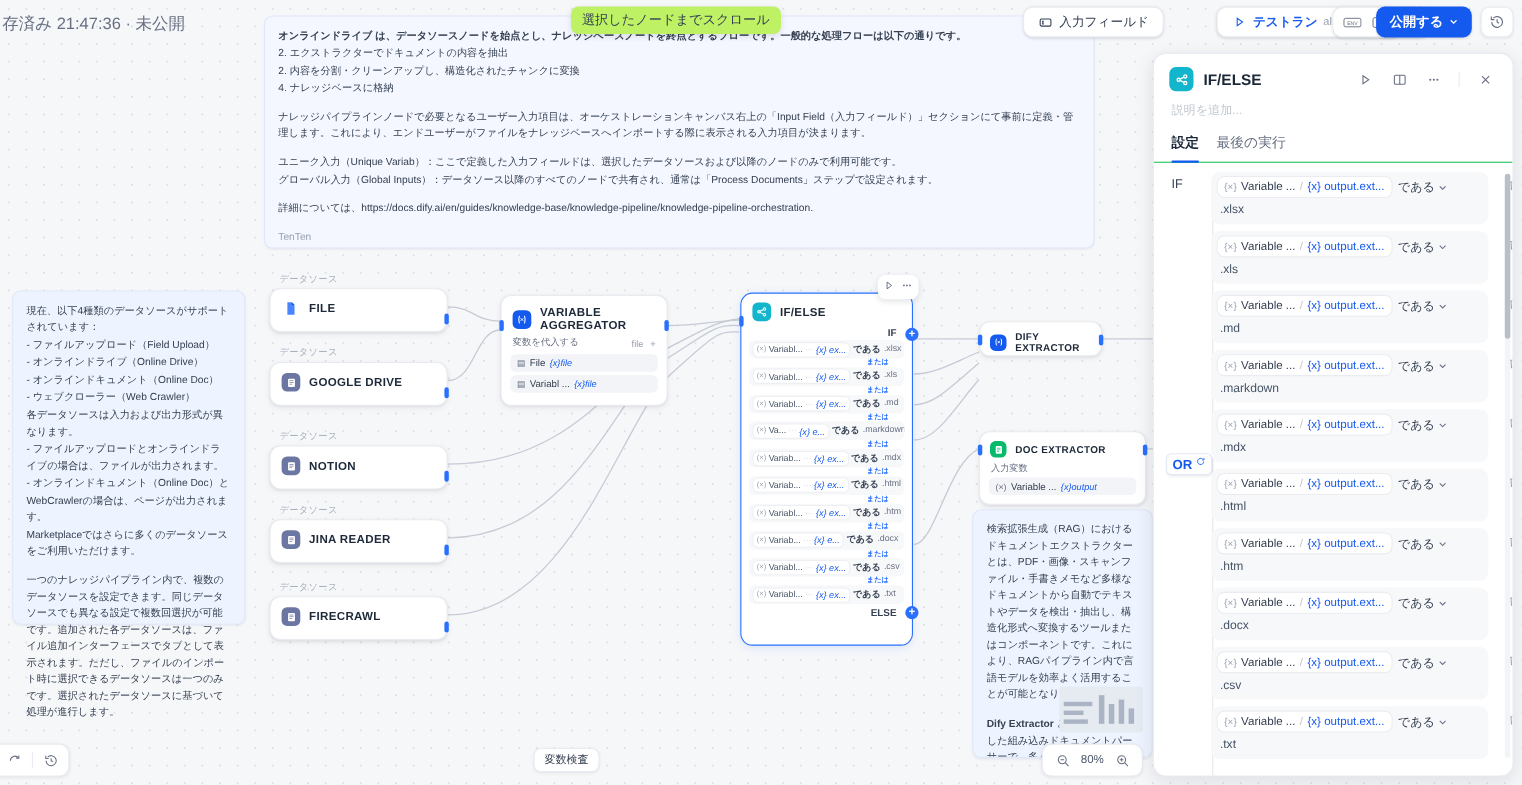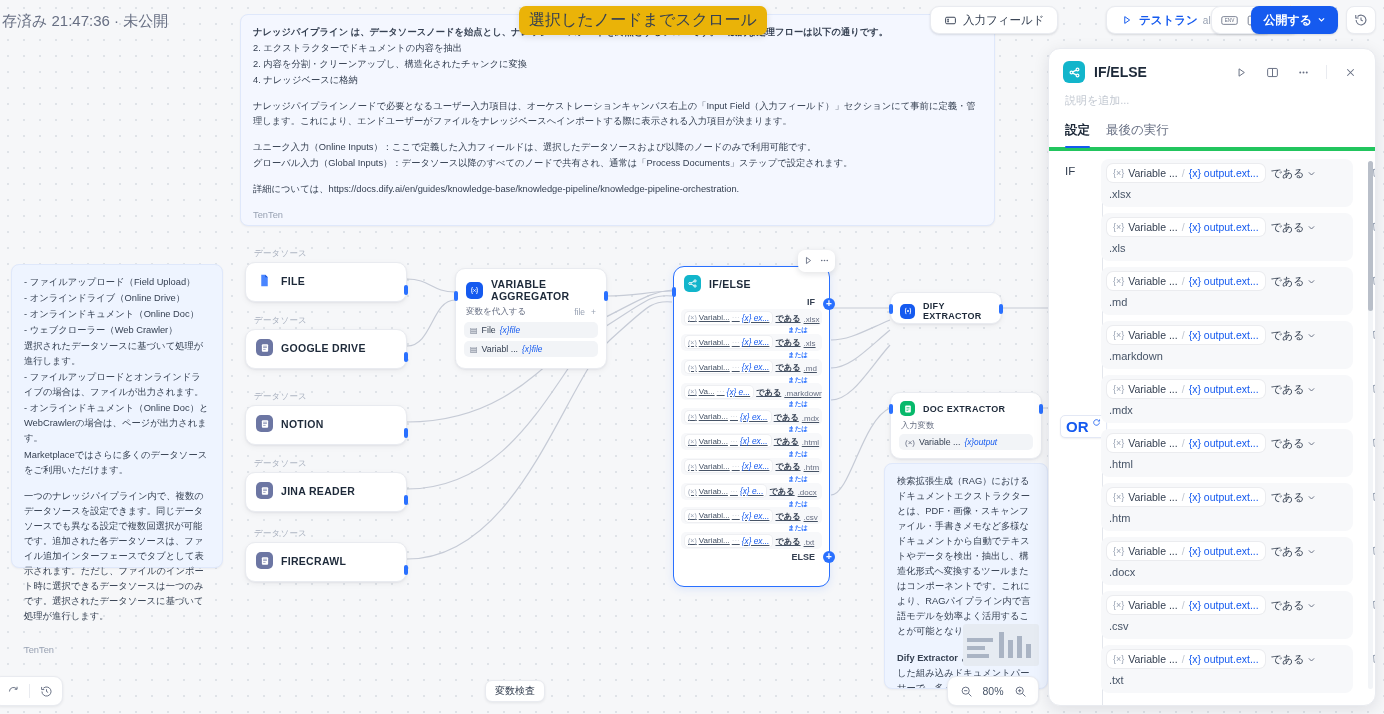--- a/index.html
+++ b/index.html
@@ -74,22 +74,22 @@
     background: #fff; border: 1px solid #e9ebf0; border-radius: 8px;
     display: flex; align-items: center; justify-content: center;
     color: #676f83; cursor: pointer;
     box-shadow: 0 1px 2px rgba(16,24,40,.06);
     pointer-events: auto;
   }
 
   
   #scroll-tooltip {
     position: absolute; left: 519px; top: 6px; z-index: 45;
-    background: #eab308; border-radius: 7px;
-    padding: 4px 10px; font-size: 16px; color: #354052;
+    background: #bef264; border-radius: 7px;
+    padding: 4px 10px; font-size: 12px; color: #354052;
     box-shadow: 0 2px 6px rgba(16,24,40,.12);
     white-space: nowrap;
   }
 
   
   .note {
     position: absolute;
     background: #eef4ff;
     border: 1px solid #dfe8fb;
     border-radius: 8px;
@@ -171,23 +171,23 @@
     box-shadow: 0 2px 8px rgba(41,112,255,.13);
   }
   .branch-label {
     display: flex; align-items: center; justify-content: flex-end;
     font-size: 9px; color: #354052; font-weight: 600;
     padding: 1px 14px 2px 0; position: relative;
   }
   .cond-list { padding: 0 7px 2px; }
   .cond-row {
     background: #f7f8fa; border-radius: 5px;
-    display: flex; align-items: flex-end; gap: 3px;
+    display: flex; align-items: flex-start; gap: 3px;
     padding: 2.5px 4px; font-size: 8px; color: #475467;
-    white-space: nowrap; overflow: hidden; text-decoration: underline;
+    white-space: nowrap; overflow: hidden;
   }
   .cond-row .pill {
     background: #fff; border-radius: 4px; padding: 1px 3px;
     display: flex; align-items: center; gap: 2px; flex: none;
     box-shadow: 0 0 0 1px rgba(16,24,40,.04);
   }
   .cond-row .op { color: #354052; font-weight: 600; font-size: 8.2px; }
   .cond-row .val { color: #676f83; }
   .or-sep {
     text-align: right; font-size: 6.5px; color: #2970ff;
@@ -209,34 +209,34 @@
   }
   #panel-head { display: flex; align-items: center; gap: 9px; padding: 12px 14px 6px; }
   #panel-ico {
     width: 22px; height: 22px; border-radius: 6px; background: #12b5cb;
     display: flex; align-items: center; justify-content: center; color: #fff; flex: none;
   }
   #panel-title { font-size: 14px; font-weight: 700; color: #1d2939; flex: 1; }
   .panel-act { width: 22px; height: 22px; display: flex; align-items: center; justify-content: center; color: #676f83; cursor: pointer; border-radius: 5px; }
   .panel-divider { width: 1px; height: 14px; background: #e9ebf0; margin: 0 3px; }
   #panel-desc { padding: 4px 16px 10px; font-size: 11px; color: #c2c8d1; }
-  #panel-tabs { display: flex; gap: 16px; padding: 0 16px; border-bottom: 4px solid #22c55e; }
+  #panel-tabs { display: flex; gap: 16px; padding: 0 16px; border-bottom: 1px solid #22c55e; }
   .panel-tab { font-size: 12.5px; color: #676f83; padding: 4px 0 8px; cursor: pointer; position: relative; }
   .panel-tab.active { color: #1d2939; font-weight: 700; }
   .panel-tab.active::after {
     content: ""; position: absolute; left: 0; right: 0; bottom: -1px;
     height: 2px; background: #155aef; border-radius: 2px;
   }
   #panel-body { flex: 1; display: flex; overflow: hidden; position: relative; padding-top: 8px; }
   #if-col { width: 42px; flex: none; padding-left: 16px; padding-top: 6px; }
   #if-col .if-text { font-size: 11.5px; color: #354052; }
   #or-chip {
     position: absolute; left: 11px; top: 264px;
     background: #fff; border: 1px solid #e3e8f5; border-radius: 5px;
-    font-size: 15px; color: #155aef; font-weight: 700;
+    font-size: 12px; color: #155aef; font-weight: 700;
     padding: 2px 5px; display: flex; align-items: flex-start; gap: 3px;
     box-shadow: 0 1px 2px rgba(16,24,40,.06);
   }
   #brace {
     position: absolute; left: 53px; top: 14px; bottom: 0; width: 8px;
     border-left: 1px solid #e3e6ec;
   }
   #cond-scroll { flex: 1; overflow: hidden; padding-right: 4px; position: relative; }
   .p-cond {
     background: #f7f8fa; border-radius: 8px;
@@ -312,41 +312,42 @@
       <path d="M831,340 C850,340 866,330 890,320"></path>
       <path d="M831,368 C850,368 866,350 890,330"></path>
       <path d="M831,400 C852,400 868,370 890,345"></path>
       <path d="M831,495 C850,495 862,420 890,408"></path>
       <path d="M1002,308 C1030,308 1036,308 1048,308"></path>
       <path d="M1002,408 C1030,408 1036,408 1048,408"></path>
     </g>
   </svg>
 
   <div class="note" id="note-top">
-    <p style="font-weight:700">ナレッジパイプライン は、データソースノードを始点とし、ナレッジベースノードを終点とするフローです。一般的な処理フローは以下の通りです。</p>
+    <p style="font-weight:700">オンラインドライブ は、データソースノードを始点とし、ナレッジベースノードを終点とするフローです。一般的な処理フローは以下の通りです。</p>
     <p>2. エクストラクターでドキュメントの内容を抽出</p>
     <p>2. 内容を分割・クリーンアップし、構造化されたチャンクに変換</p>
     <p>4. ナレッジベースに格納</p>
     <div class="gap"></div>
     <p>ナレッジパイプラインノードで必要となるユーザー入力項目は、オーケストレーションキャンバス右上の「Input Field（入力フィールド）」セクションにて事前に定義・管理します。これにより、エンドユーザーがファイルをナレッジベースへインポートする際に表示される入力項目が決まります。</p>
     <div class="gap"></div>
-    <p>ユニーク入力（Online Inputs）：ここで定義した入力フィールドは、選択したデータソースおよび以降のノードのみで利用可能です。</p>
+    <p>ユニーク入力（Unique Variab）：ここで定義した入力フィールドは、選択したデータソースおよび以降のノードのみで利用可能です。</p>
     <p>グローバル入力（Global Inputs）：データソース以降のすべてのノードで共有され、通常は「Process Documents」ステップで設定されます。</p>
     <div class="gap"></div>
     <p>詳細については、https://docs.dify.ai/en/guides/knowledge-base/knowledge-pipeline/knowledge-pipeline-orchestration.</p>
     <div class="gap"></div>
     <p class="sig">TenTen</p>
   </div>
 
   <div class="note" id="note-left">
+    <p>現在、以下4種類のデータソースがサポートされています：</p>
     <p>- ファイルアップロード（Field Upload）</p>
     <p>- オンラインドライブ（Online Drive）</p>
     <p>- オンラインドキュメント（Online Doc）</p>
     <p>- ウェブクローラー（Web Crawler）</p>
-    <p>選択されたデータソースに基づいて処理が進行します。</p>
+    <p>各データソースは入力および出力形式が異なります。</p>
     <p>- ファイルアップロードとオンラインドライブの場合は、ファイルが出力されます。</p>
     <p>- オンラインドキュメント（Online Doc）とWebCrawlerの場合は、ページが出力されます。</p>
     <p>Marketplaceではさらに多くのデータソースをご利用いただけます。</p>
     <div class="gap"></div>
     <p>一つのナレッジパイプライン内で、複数のデータソースを設定できます。同じデータソースでも異なる設定で複数回選択が可能です。追加された各データソースは、ファイル追加インターフェースでタブとして表示されます。ただし、ファイルのインポート時に選択できるデータソースは一つのみです。選択されたデータソースに基づいて処理が進行します。</p>
     <div style="height:18px"></div>
     <p class="sig">TenTen</p>
   </div>
 
   <div class="node-wrap" style="left:245px; top:248px; width:162px;">

